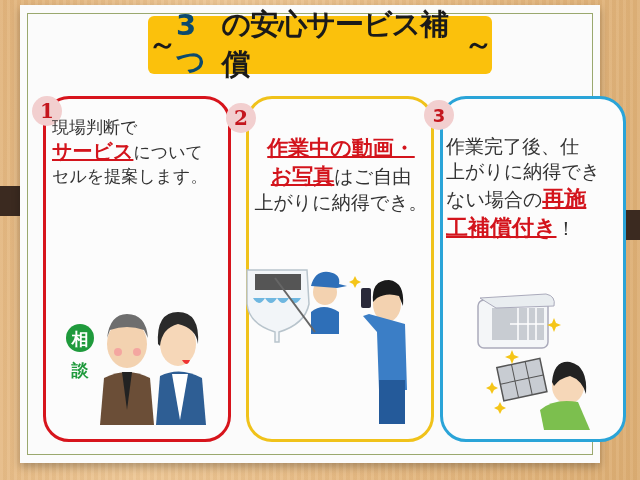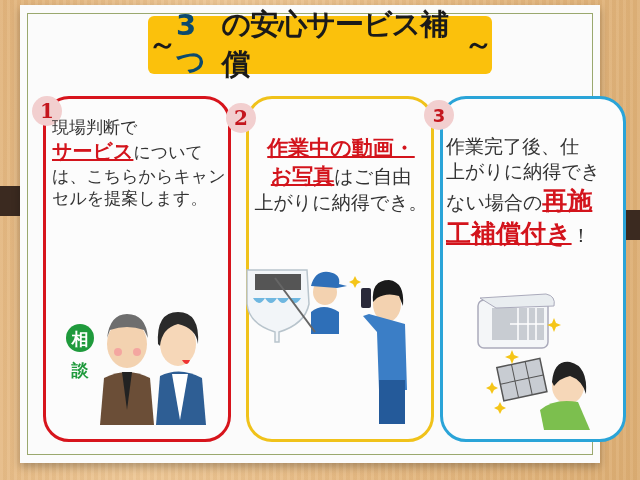--- a/index.html
+++ b/index.html
@@ -58,21 +58,21 @@
     .red-u {
       color: #d3141c; font-weight: bold; text-decoration: underline;
       text-decoration-color: #d3141c; text-decoration-thickness: 2px;
       font-family: "DejaVu Sans", sans-serif;
     }
     .t1 { left: 52px; top: 116px; width: 178px; font-size: 17px; }
     .t1 .big { font-size: 20px; }
     .t2 { left: 244px; top: 135px; width: 186px; font-size: 19px; text-align: center; padding-left: 8px; }
     .t2 .big { font-size: 21px; }
     .t3 { left: 446px; top: 114px; width: 180px; font-size: 19px; margin-top: 20px; }
-    .t3 .big { font-size: 25px; }
+    .t3 .big { font-size: 22px; }
     .illus { position: absolute; }
   </style>
 </head>
 <body>
 
 <div class="wood-grain"></div>
 <div class="clip left"></div>
 <div class="clip right"></div>
 
 <div class="paper">
@@ -84,21 +84,20 @@
   <span class="num">3つ</span>
   <span>の安心サービス補償</span>
   <span>～</span>
 </div>
 
 <div class="card c1"></div>
 <div class="badge b1">1</div>
 <div class="card-text t1">
   <div><span>現場判断で</span></div>
   <div><span class="red-u big">サービス</span><span>について</span></div>
-  <div><span>は、こちらからキャン</span></div>
   <div><span>セルを提案します。</span></div>
 </div>
 <div class="illus" style="left:60px; top:300px;">
   <svg width="170" height="130" viewBox="0 0 170 130">
 
     <circle cx="20" cy="38" r="14" fill="#1f9a3c"></circle>
     <text x="20" y="45" font-size="17" font-weight="bold" fill="#fff" text-anchor="middle" font-family="DejaVu Sans, sans-serif">相</text>
     <text x="20" y="76" font-size="17" font-weight="bold" fill="#1f9a3c" text-anchor="middle" font-family="DejaVu Sans, sans-serif">談</text>
 
     <ellipse cx="67" cy="44" rx="20" ry="24" fill="#f3d2b0"></ellipse>

